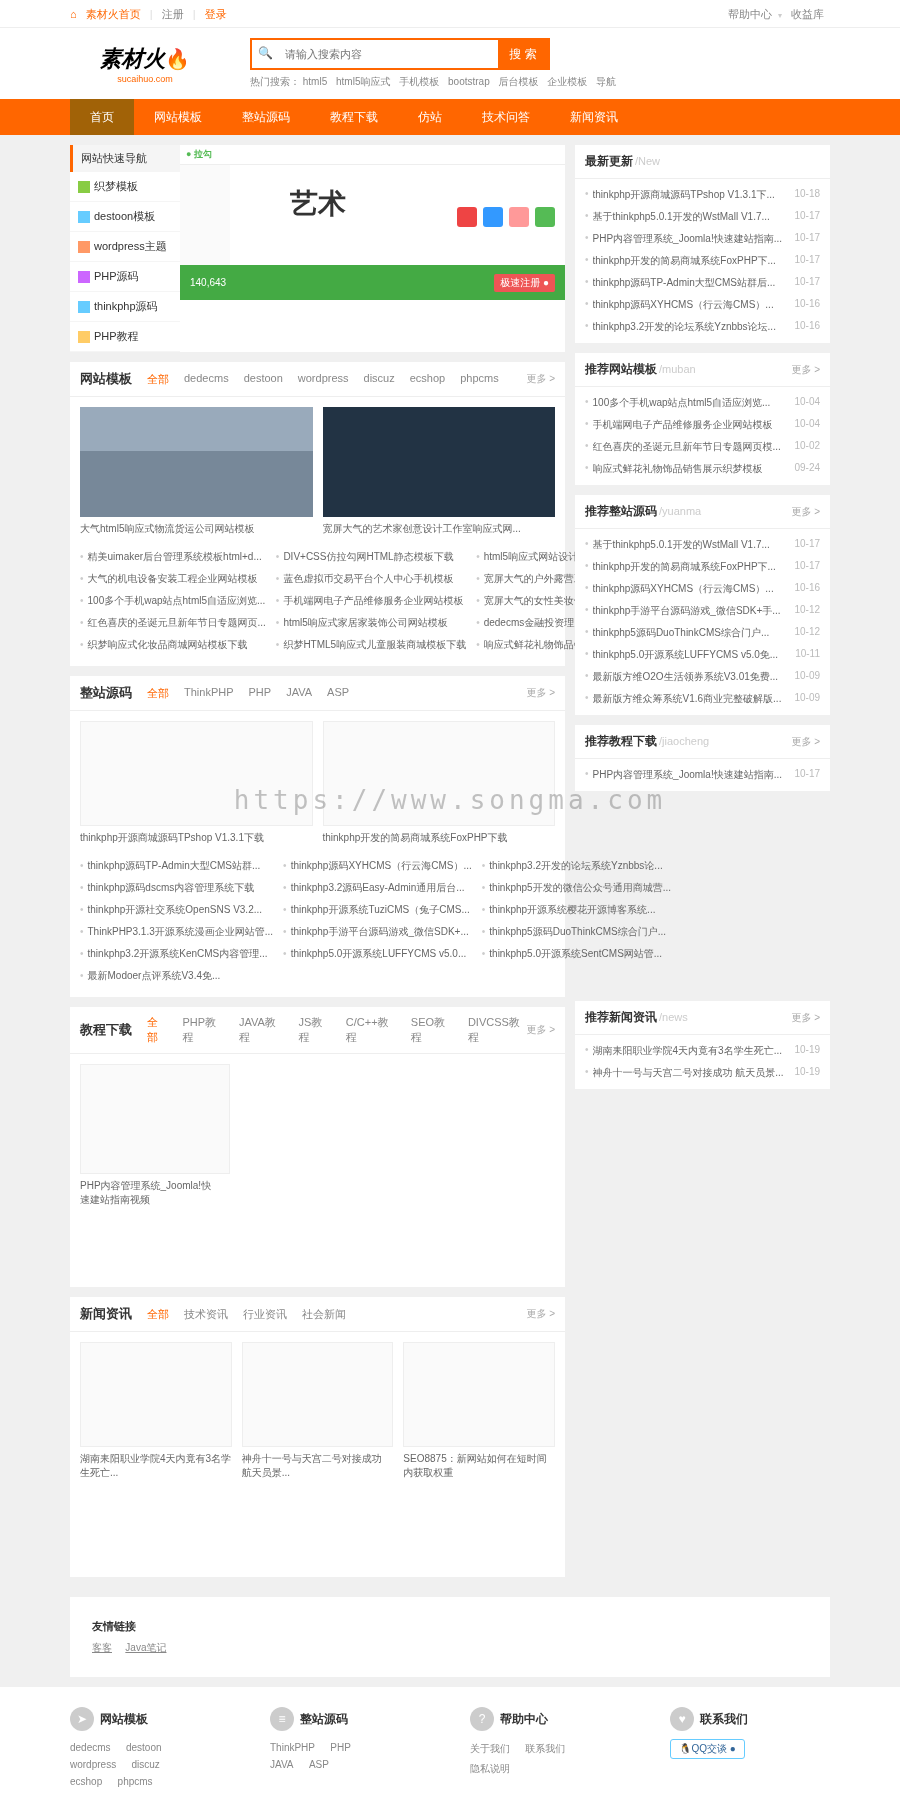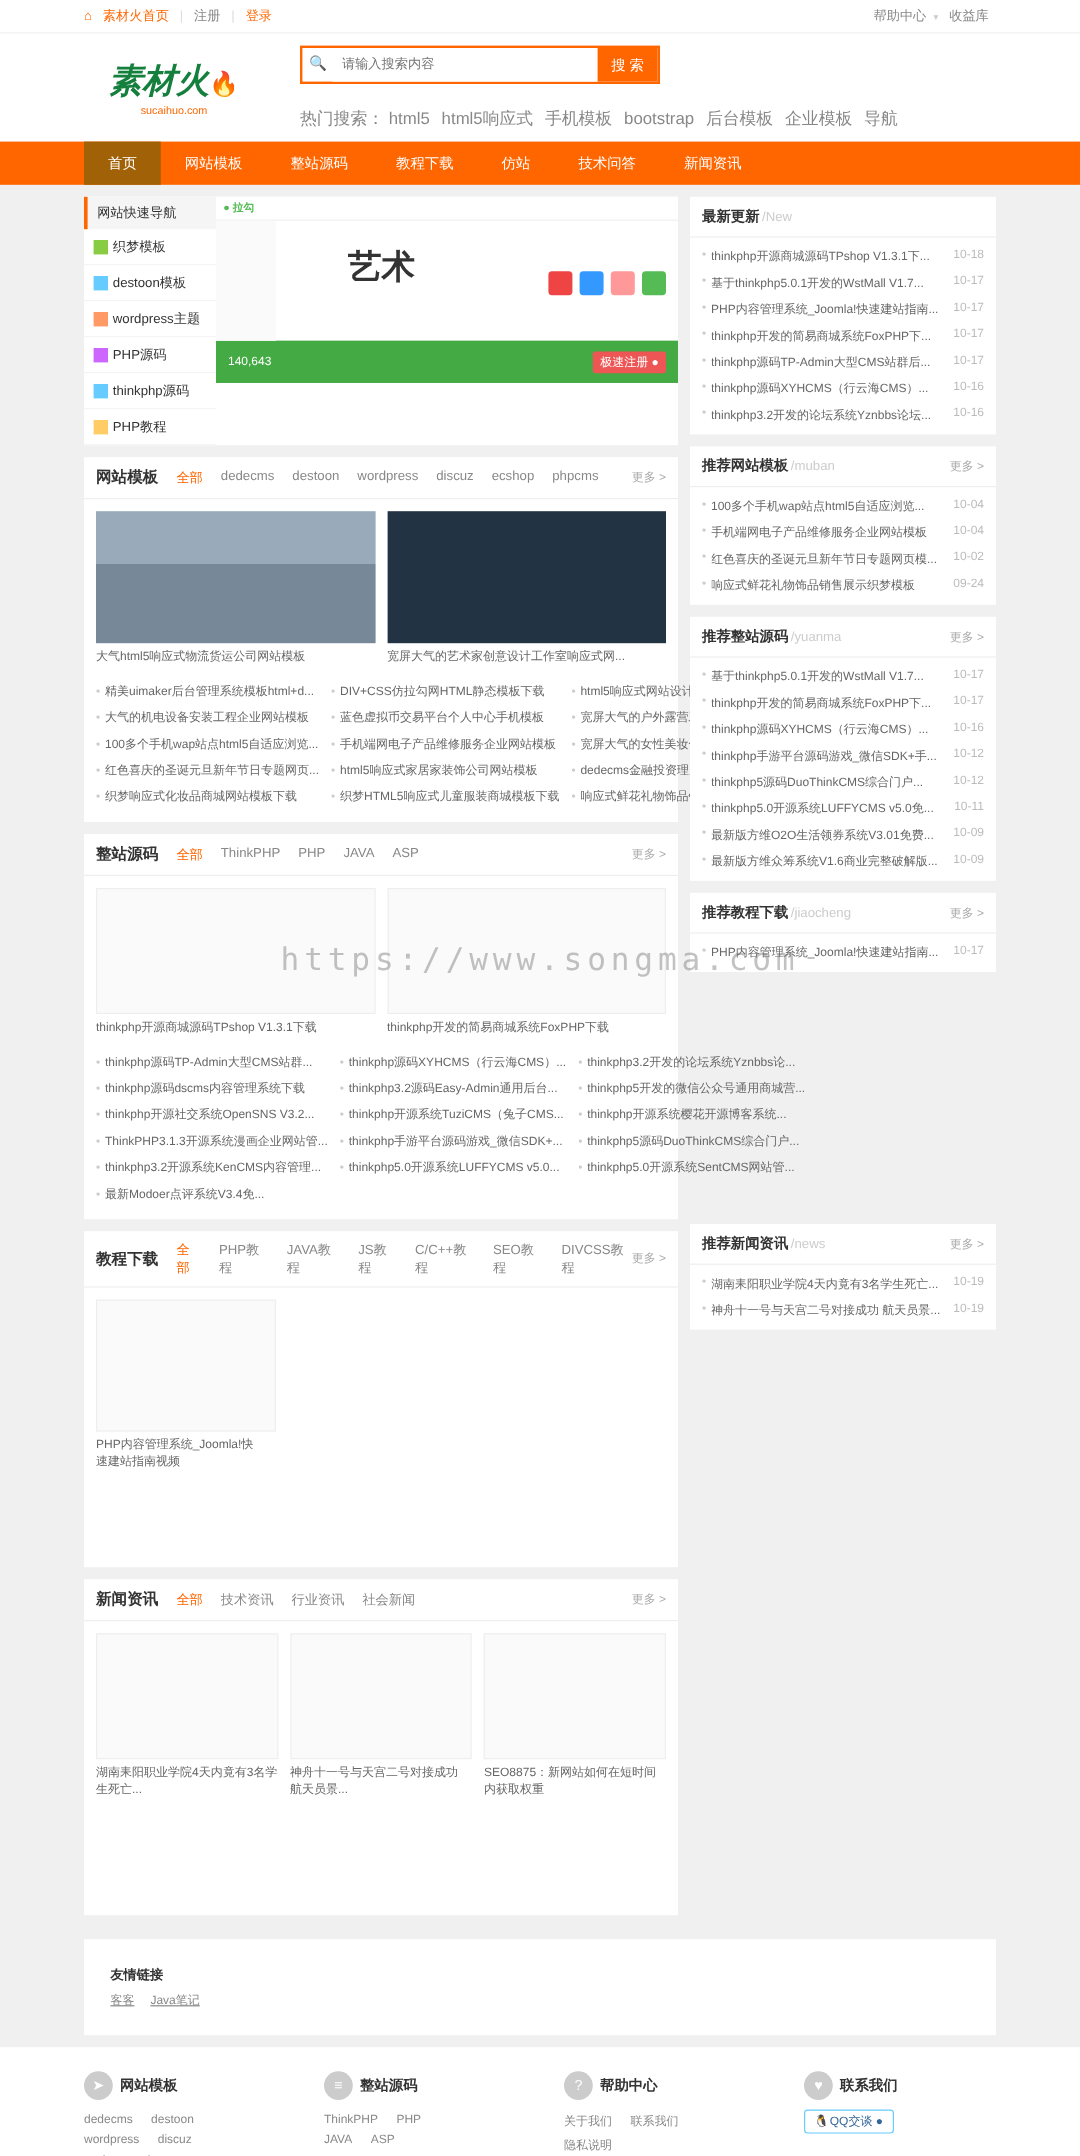--- a/index.html
+++ b/index.html
@@ -8,27 +8,27 @@
 .topbar{background:#fff;height:28px;line-height:28px;font-size:11px;border-bottom:1px solid #eee;}
 .container{width:760px;margin:0 auto;}
 .topbar .left{float:left;}
 .topbar .right{float:right;}
 .topbar a{padding:0 6px;color:#888;}
 .topbar .orange{color:#f60;}
 .sep{color:#ddd;}
 .header{background:#fff;padding:10px 0;}
 .header .container{display:flex;align-items:center;}
 .logo{width:150px;height:40px;display:flex;align-items:center;justify-content:center;}
-.logo-text{font-size:28px;font-weight:bold;color:#15803d;font-style:italic;}
+.logo-text{font-size:22px;font-weight:bold;color:#000000;font-style:italic;}
 .logo-sub{font-size:9px;color:#f60;display:block;text-align:center;}
 .search-area{flex:1;margin-left:30px;}
 .search-box{display:flex;border:2px solid #f60;height:32px;width:300px;}
 .search-box input{flex:1;border:none;padding:0 8px;outline:none;font-size:11px;}
 .search-box button{background:#f60;color:#fff;border:none;width:50px;cursor:pointer;font-size:12px;}
-.hot-search{font-size:14px;color:#888;margin-top:20px;}
+.hot-search{font-size:10px;color:#888;margin-top:5px;}
 .hot-search a{margin-right:6px;color:#888;}
 .nav{background:#f60;height:36px;}
 .nav ul{display:flex;list-style:none;}
 .nav li{padding:0 20px;line-height:36px;color:#fff;cursor:pointer;}
 .nav li.active{background:#a16207;}
 .main{margin-top:10px;}
 .main .container{display:flex;gap:10px;}
 .left-col{width:495px;}
 .right-col{width:255px;}
 .panel{background:#fff;margin-bottom:10px;}

